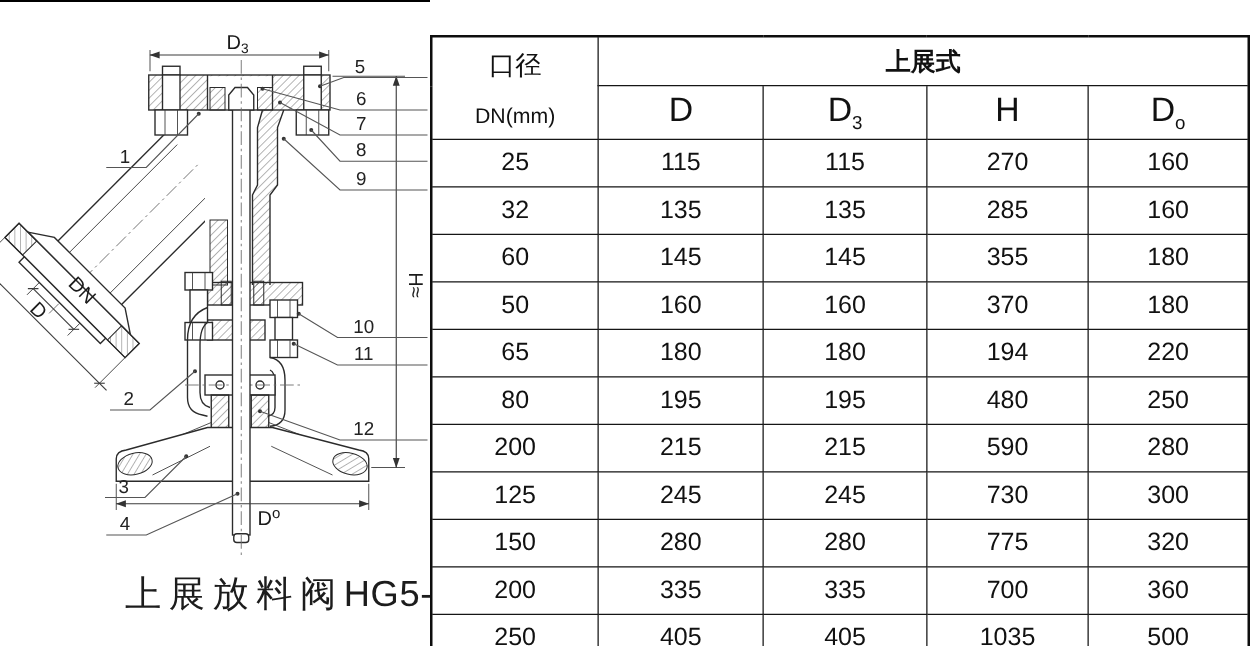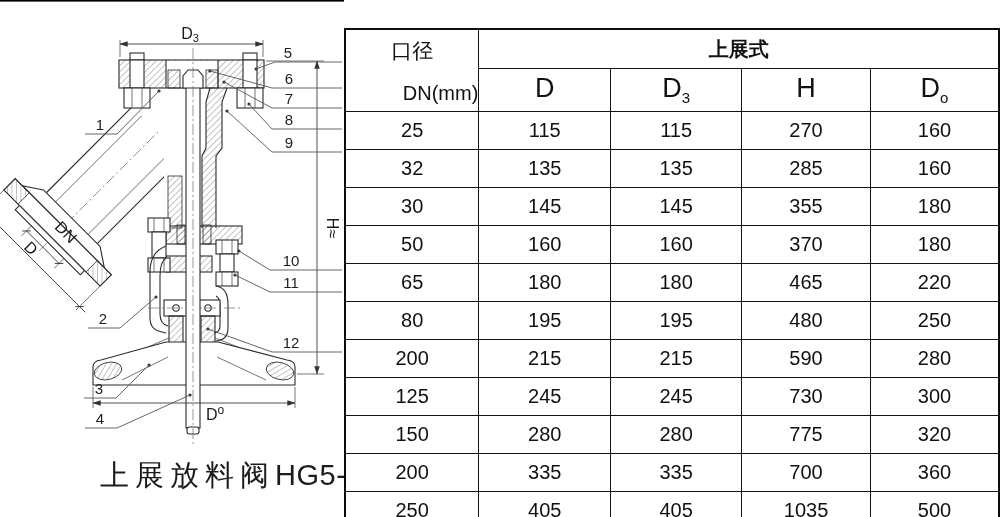--- a/index.html
+++ b/index.html
@@ -8,21 +8,21 @@
   
   #doc-title{position:absolute;left:347px;top:0px;font-size:22px;letter-spacing:0.5px;
              color:#1a1a1a;white-space:nowrap;}
   
   #dim-table{position:absolute;left:344px;top:28px;border-collapse:collapse;table-layout:fixed;}
   #dim-table th,#dim-table td{border:1.6px solid #151515;text-align:center;vertical-align:middle;
              padding:0;background:#fff;color:#111;}
   #dim-table{border:2.5px solid #0d0d0d;}
   th.caliber{width:133px;font-weight:normal;}
   th.caliber .l1{font-size:21px;margin-bottom:17px;}
-  th.caliber .l2{font-size:20px;text-align:right;}
+  th.caliber .l2{font-size:17px;}
   th.group{height:38px;font-size:20px;font-weight:bold;}
   th.colh{height:42px;font-size:27px;font-weight:normal;}
   th.colh sub{font-size:15px;}
   td.v{height:37px;font-size:20px;}
   .w1{width:133px}.w2{width:132px}.w3{width:131px}.w4{width:129px}.w5{width:128px}
   
   #caption{position:absolute;left:60px;top:456px;white-space:nowrap;color:#1c1c1c;}
   #caption .cn{font-size:29px;letter-spacing:6px;margin-left:40px;}
   #caption .code{font-size:29px;letter-spacing:0.5px;}
   
@@ -263,38 +263,38 @@
           <td class="v w5">160</td>
         </tr>
     <tr>
           <td class="v w1">32</td>
           <td class="v w2">135</td>
           <td class="v w3">135</td>
           <td class="v w4">285</td>
           <td class="v w5">160</td>
         </tr>
     <tr>
-          <td class="v w1">30</td>
+          <td class="v w1">60</td>
           <td class="v w2">145</td>
           <td class="v w3">145</td>
           <td class="v w4">355</td>
           <td class="v w5">180</td>
         </tr>
     <tr>
           <td class="v w1">50</td>
           <td class="v w2">160</td>
           <td class="v w3">160</td>
           <td class="v w4">370</td>
           <td class="v w5">180</td>
         </tr>
     <tr>
           <td class="v w1">65</td>
           <td class="v w2">180</td>
           <td class="v w3">180</td>
-          <td class="v w4">465</td>
+          <td class="v w4">194</td>
           <td class="v w5">220</td>
         </tr>
     <tr>
           <td class="v w1">80</td>
           <td class="v w2">195</td>
           <td class="v w3">195</td>
           <td class="v w4">480</td>
           <td class="v w5">250</td>
         </tr>
     <tr>

